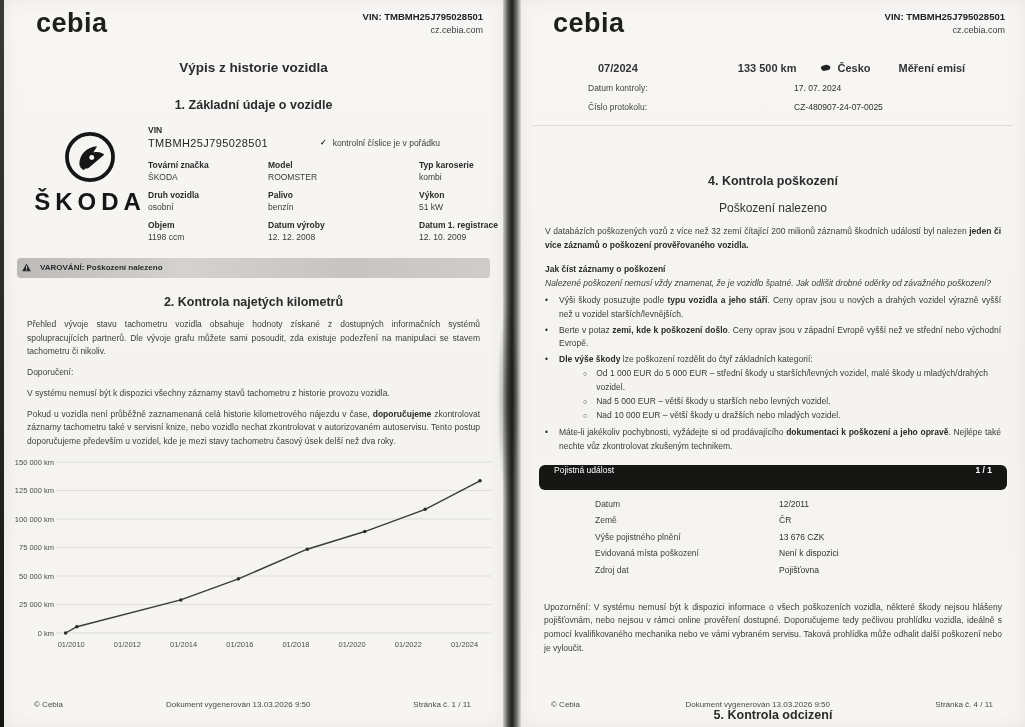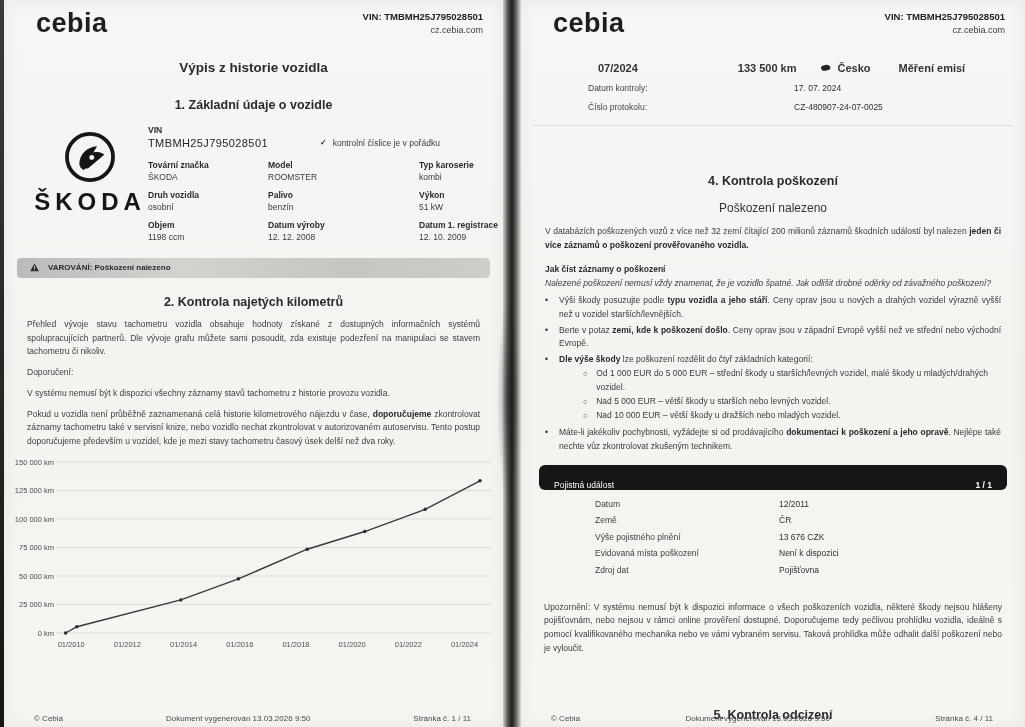--- a/index.html
+++ b/index.html
@@ -51,32 +51,32 @@
   .vin-value{font-size:11px;color:#262626;letter-spacing:0.4px;}
   .check-note{display:flex;align-items:center;gap:6px;font-size:8.5px;color:#3c3c3c;margin-left:52px;margin-bottom:1px;}
   .check-glyph{font-size:8px;color:#1d1d1d;font-weight:bold;}
   .fgrid{display:grid;grid-template-columns:120px 151px 1fr;row-gap:8px;margin-top:11px;}
   .flabel{font-size:8.5px;font-weight:bold;color:#2c2c2c;}
   .fval{font-size:8.5px;color:#3a3a3a;margin-top:2px;}
 
   .warning{
     margin:15px 13px 0 13px;height:20px;border-radius:4px;
     background:linear-gradient(90deg,#bcbbb9 0%,#d3d2cf 35%,#c6c5c2 70%,#cecdca 100%);
-    display:flex;align-items:center;gap:9px;padding-left:13px;
+    display:flex;align-items:center;gap:9px;padding-left:5px;
     font-size:8px;font-weight:bold;color:#2a2a2a;
   }
 
   .sec2-title{margin-top:17px;}
   .para{margin:9px 23px 0 23px;font-size:8.5px;line-height:1.62;text-align:justify;color:#3d3d3d;}
   .para.tight{margin-top:7px;}
   b.seg{color:#2a2a2a;}
 
   .chart-wrap{margin:6px 0 0 6px;}
 
-  .p-footer{position:absolute;bottom:4px;left:0;right:0;display:flex;justify-content:space-between;font-size:8px;color:#4a4a4a;padding:0 32px 0 30px;}
+  .p-footer{position:absolute;bottom:18px;left:0;right:0;display:flex;justify-content:space-between;font-size:8px;color:#4a4a4a;padding:0 32px 0 30px;}
 
   
   .info-block{margin:24px 12px 0 12px;border-bottom:1px solid #dedcd8;padding:0 0 13px 12px;position:relative;}
   .info-row{display:flex;align-items:center;font-size:11px;font-weight:bold;color:#333;padding-left:53px;}
   .info-km{margin-left:100px;}
   .info-country{margin-left:24px;display:flex;align-items:center;gap:6px;}
   .info-emise{margin-left:28px;}
   .info-kv{display:flex;font-size:8.5px;margin-top:9px;padding-left:43px;}
   .info-kv .lbl{width:206px;color:#444;flex-shrink:0;}
   .info-kv .val{color:#2f2f2f;}
@@ -87,21 +87,21 @@
   .plain-line{margin:3px 24px 0 24px;font-size:8.5px;color:#3d3d3d;line-height:1.55;font-style:italic;}
   .blist{margin:4px 24px 0 24px;}
   .bitem{display:flex;gap:8px;font-size:8.5px;line-height:1.55;margin-top:3px;text-align:justify;}
   .bmark{flex-shrink:0;width:6px;color:#2a2a2a;font-size:8.5px;}
   .sublist{margin:1px 24px 0 62px;}
   .subitem{display:flex;gap:9px;font-size:8.5px;line-height:1.62;}
   .submark{flex-shrink:0;color:#2a2a2a;font-size:7px;padding-top:1px;}
 
   .pill{
     margin:12px 18px 0 18px;background:#161615;color:#fff;border-radius:6px;height:25px;
-    display:flex;align-items:flex-end;justify-content:space-between;padding:0 15px;font-size:8.5px;
+    display:flex;align-items:flex-start;justify-content:space-between;padding:0 15px;font-size:8.5px;
   }
   .pill .count{font-weight:bold;}
 
   .dtable{margin:9px 24px 0 26px;}
   .dtable .kv-row .lbl{width:184px;color:#3e3e3e;}
   .dtable .kv-row{margin:6.5px 0;padding-left:48px;}
 
   .note{margin-top:26px;}
   .sec5-title{margin-top:52px;}
 

